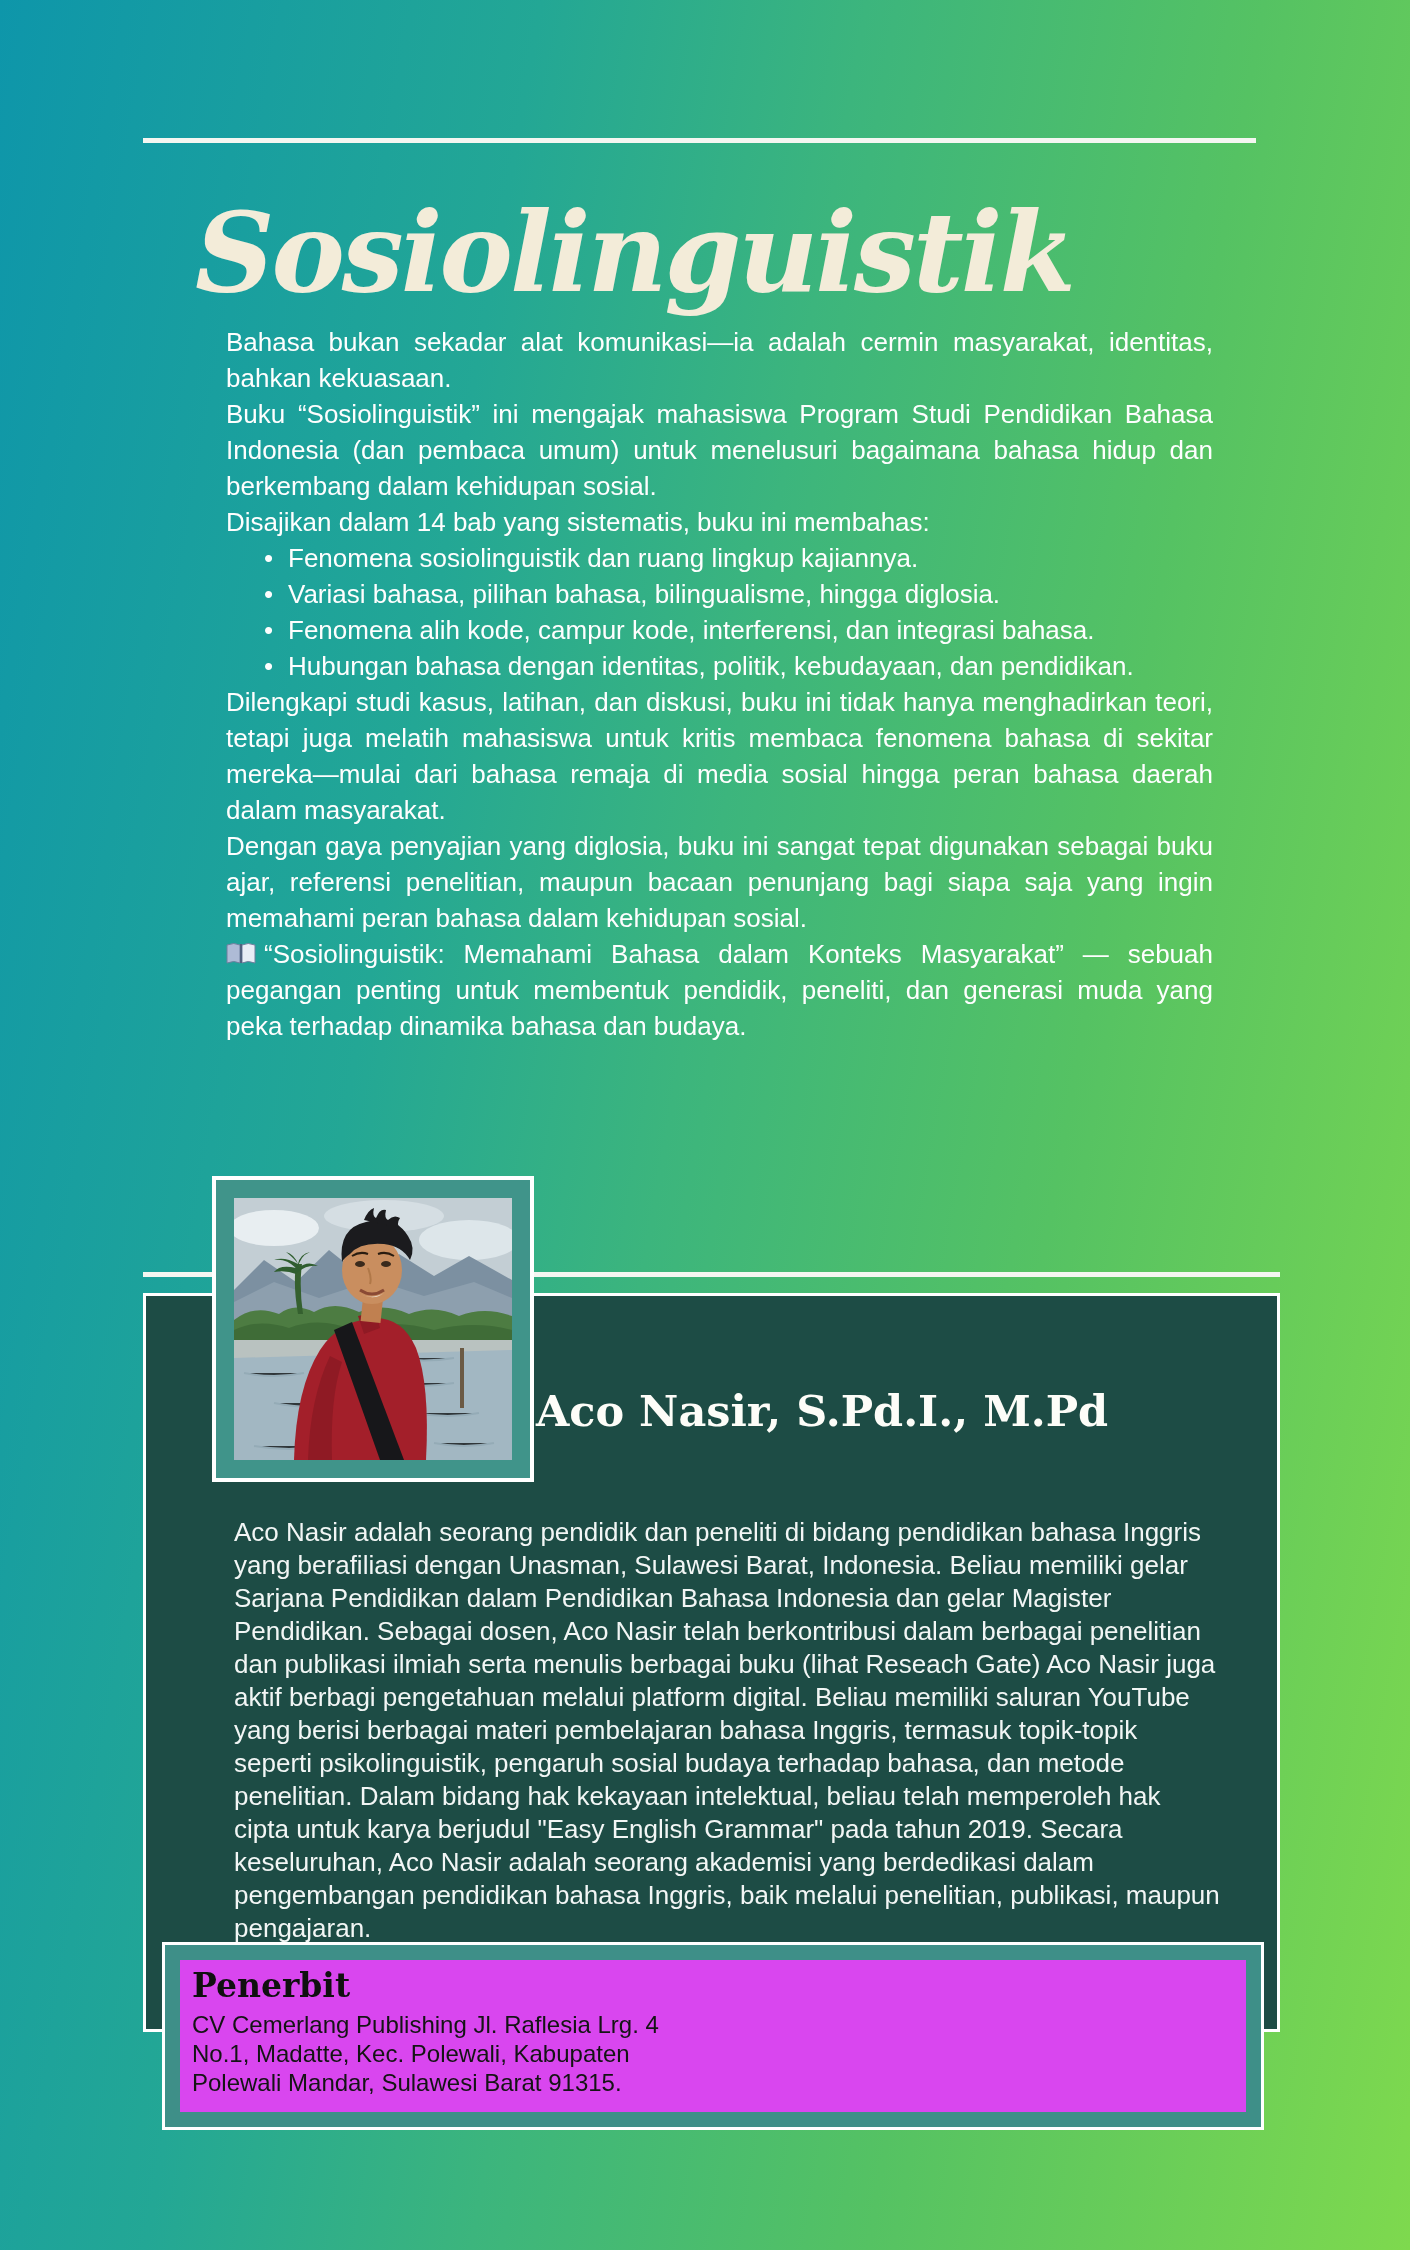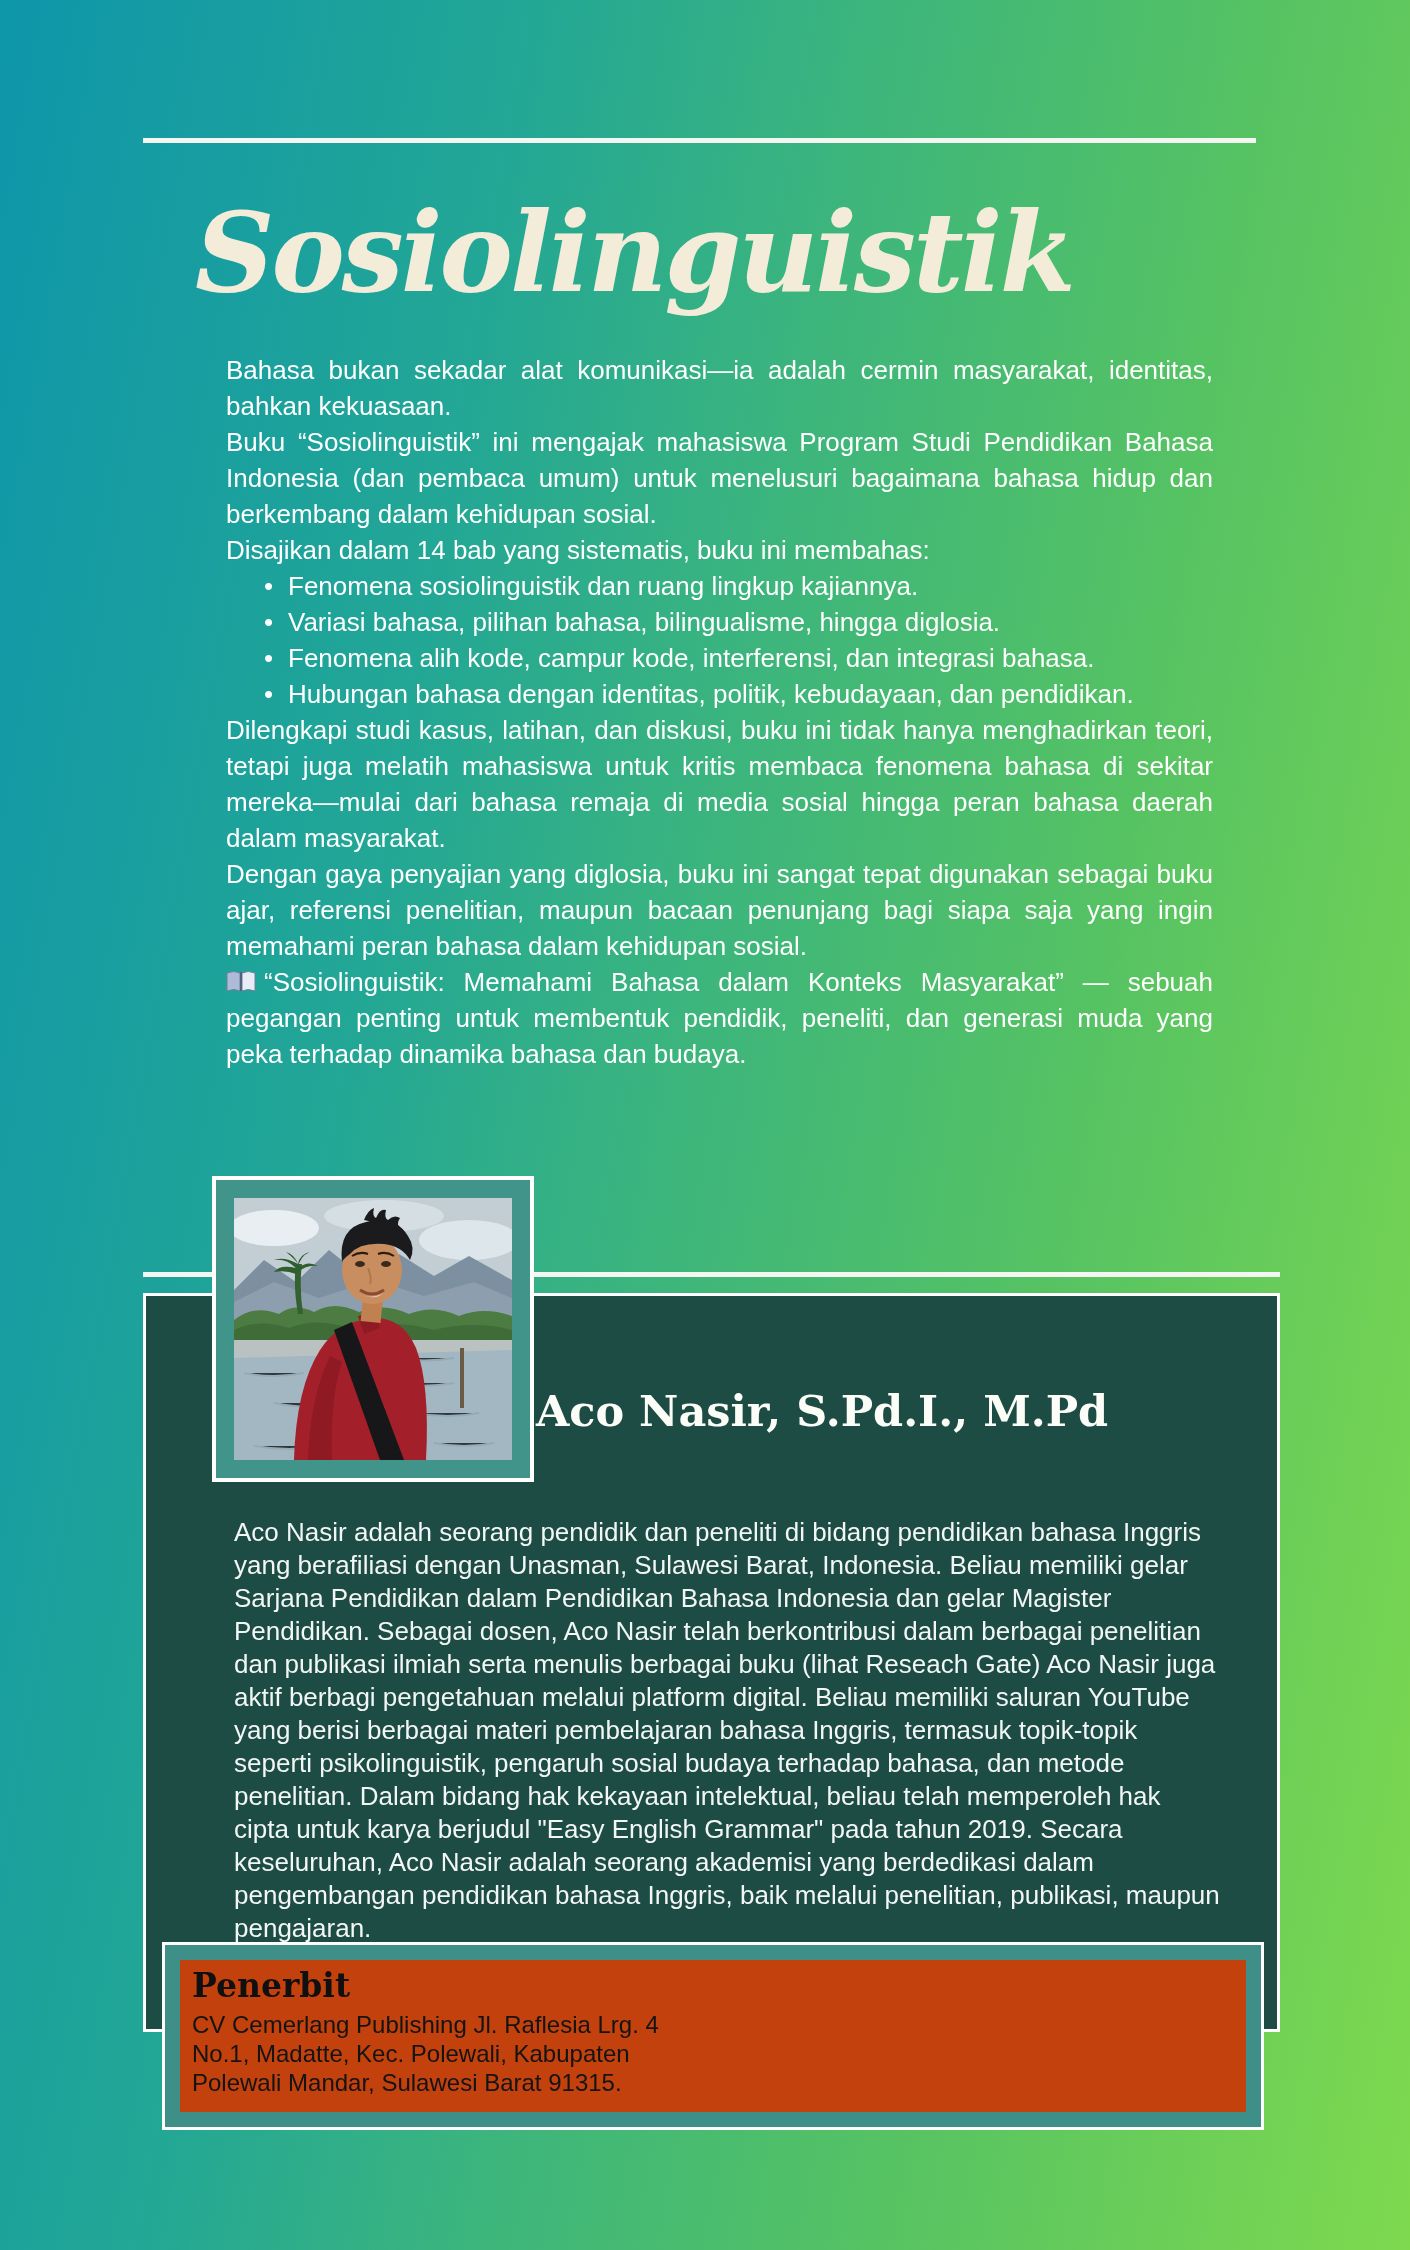--- a/index.html
+++ b/index.html
@@ -10,21 +10,21 @@
   }
   .hr{position:absolute;background:#f4f6f1;height:5px;}
   .hr-top{left:143px;top:138px;width:1113px;}
   .hr-mid{left:143px;top:1272px;width:1137px;z-index:1;}
   .title{
     position:absolute;left:195px;top:192px;margin:0;
     font-family:"DejaVu Serif",serif;font-weight:700;
     font-size:110px;line-height:1.1;color:#f3ecd9;letter-spacing:-3px;font-style:italic;
   }
   .synopsis{
-    position:absolute;left:226px;top:352px;width:987px;
+    position:absolute;left:226px;top:324px;width:987px;
     color:#fefefe;font-size:26px;line-height:36px;text-align:justify;z-index:1;
   }
   .synopsis p{margin:0;}
   .synopsis ul{margin:0;padding:0 0 0 38px;list-style:none;}
   .synopsis li{position:relative;padding-left:24px;text-align:left;}
   .synopsis li::before{content:"\2022";position:absolute;left:0;top:0;}
   .book-ico{display:inline-block;width:30px;height:24px;vertical-align:-3px;margin-right:8px;}
   .photo-frame{
     position:absolute;left:212px;top:1176px;width:322px;height:306px;
     background:#40948a;border:4px solid #ffffff;box-sizing:border-box;
@@ -40,21 +40,21 @@
     margin:0;white-space:nowrap;z-index:4;
     font-family:"DejaVu Serif",serif;font-weight:700;font-size:43px;color:#fdfdf8;
   }
   .bio-text{
     position:absolute;left:226px;top:1508px;width:1002px;z-index:4;
     color:#f2f6f5;font-size:26px;line-height:33px;text-align:left;
   }
   .bio-text p{margin:8px;}
   .publisher-box{
     position:absolute;left:165px;top:1945px;width:1096px;height:182px;
-    box-sizing:border-box;background:#c2410c;border:15px solid #3e8f88;
+    box-sizing:border-box;background:#d946ef;border:15px solid #3e8f88;
     outline:3px solid #ffffff;z-index:5;padding:6px 20px 16px 12px;
   }
   .publisher-heading{
     margin:0 0 5px 0;font-family:"DejaVu Serif",serif;font-weight:700;
     font-size:33px;color:#101010;
   }
   .publisher-address{margin:0;font-size:24px;line-height:29px;color:#141414;}
 </style>
 </head>
 <body>

